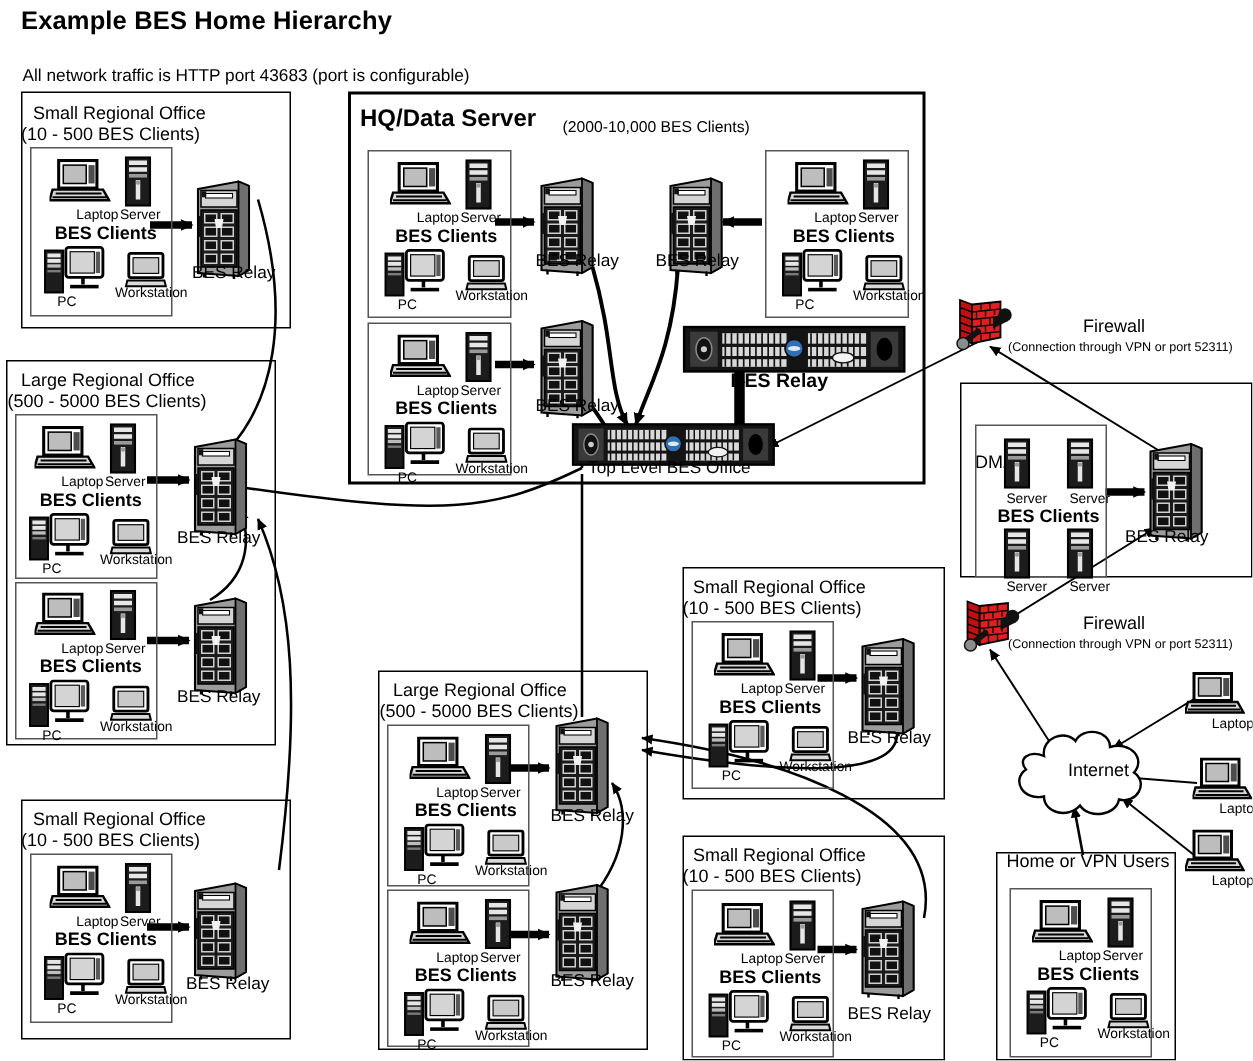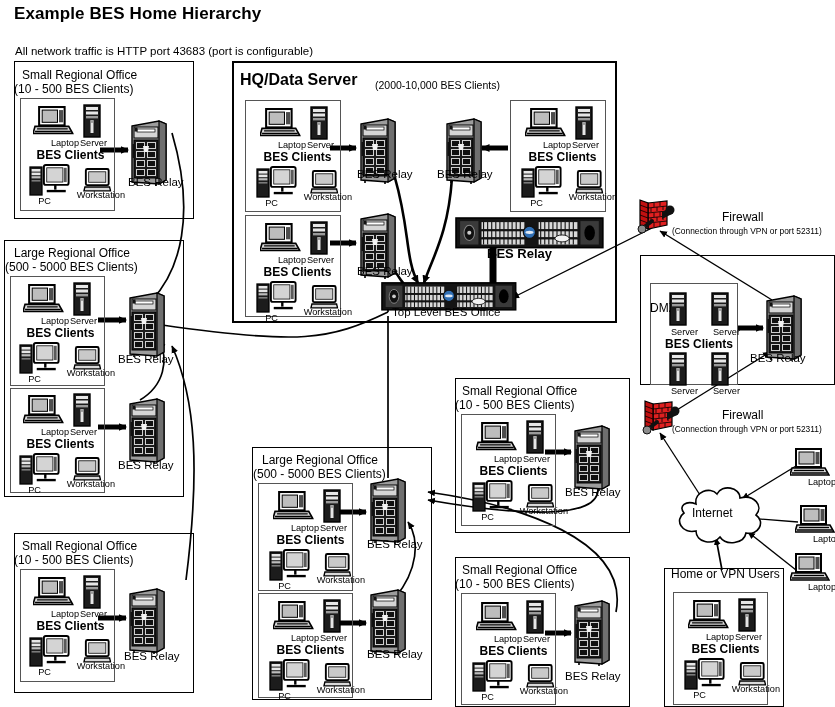--- a/index.html
+++ b/index.html
@@ -1271,21 +1271,21 @@
     </div>
     <div class="abs lbl-fw" style="left: 722px; top: 408px;">Firewall</div>
     <div class="abs lbl-fw-sub" style="left: 672px; top: 424px;">(Connection through VPN or port 52311)</div>
     <div class="abs icon" style="left: 672px; top: 484px; transform: scale(1); transform-origin: left top;">
       <svg class="i-cloud" width="96" height="62" viewBox="0 0 96 62">
     <path d="M24,20 C22,8 38,2 45,10 C50,0 68,3 68,14 C82,10 92,22 84,31
              C94,38 86,52 74,49 C72,60 54,62 48,53 C40,62 24,58 24,47
              C10,50 2,36 12,29 C6,22 14,16 24,20 Z" fill="#fff" stroke="#000" stroke-width="1.6"></path>
   </svg>
     </div>
-    <div class="abs lbl-net" style="left: 692px; top: 506px;">Internet</div>
+    <div class="abs lbl-net" style="left: 712px; top: 506px;">Internet</div>
     <div class="abs icon" style="left: 790px; top: 448px; transform: scale(1); transform-origin: left top;">
       <svg class="i-laptop" width="40" height="30" viewBox="0 0 40 30">
     <rect x="6" y="1" width="25" height="18" fill="#fff" stroke="#000" stroke-width="2"></rect>
     <rect x="9" y="4" width="15" height="12" fill="#bdbdbd" stroke="#000" stroke-width="1"></rect>
     <rect x="25.5" y="4" width="4" height="12" fill="#4d4d4d"></rect>
     <path d="M2,20 L35,20 L39,27 L0,27 Z" fill="#d9d9d9" stroke="#000" stroke-width="1.6"></path>
     <path d="M4,22.5 L34,22.5" stroke="#000" stroke-width="1.3"></path>
     <path d="M2,25 L37,25" stroke="#000" stroke-width="1.3"></path>
   </svg>
     </div>

